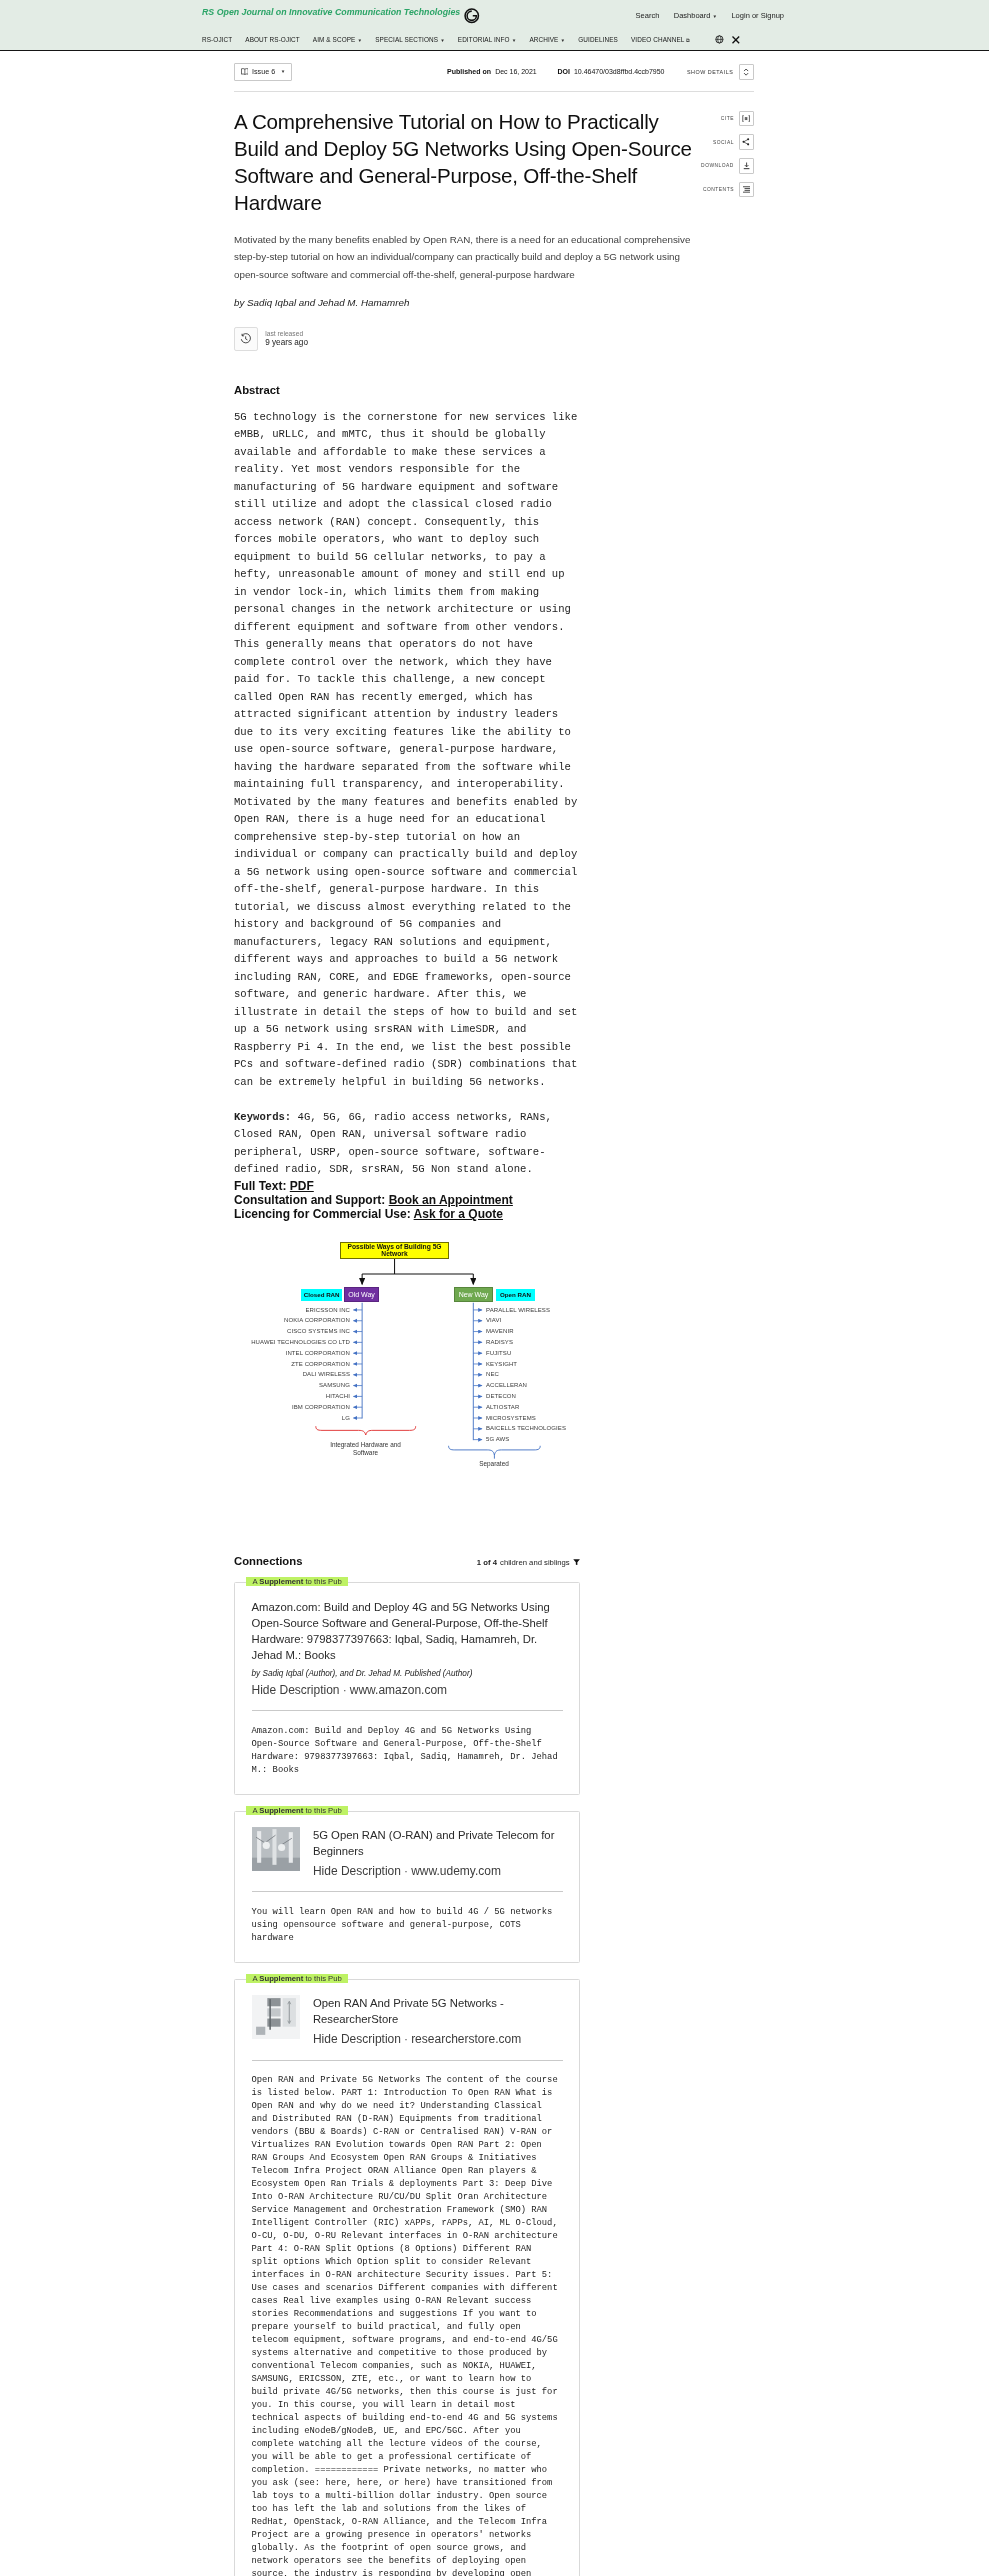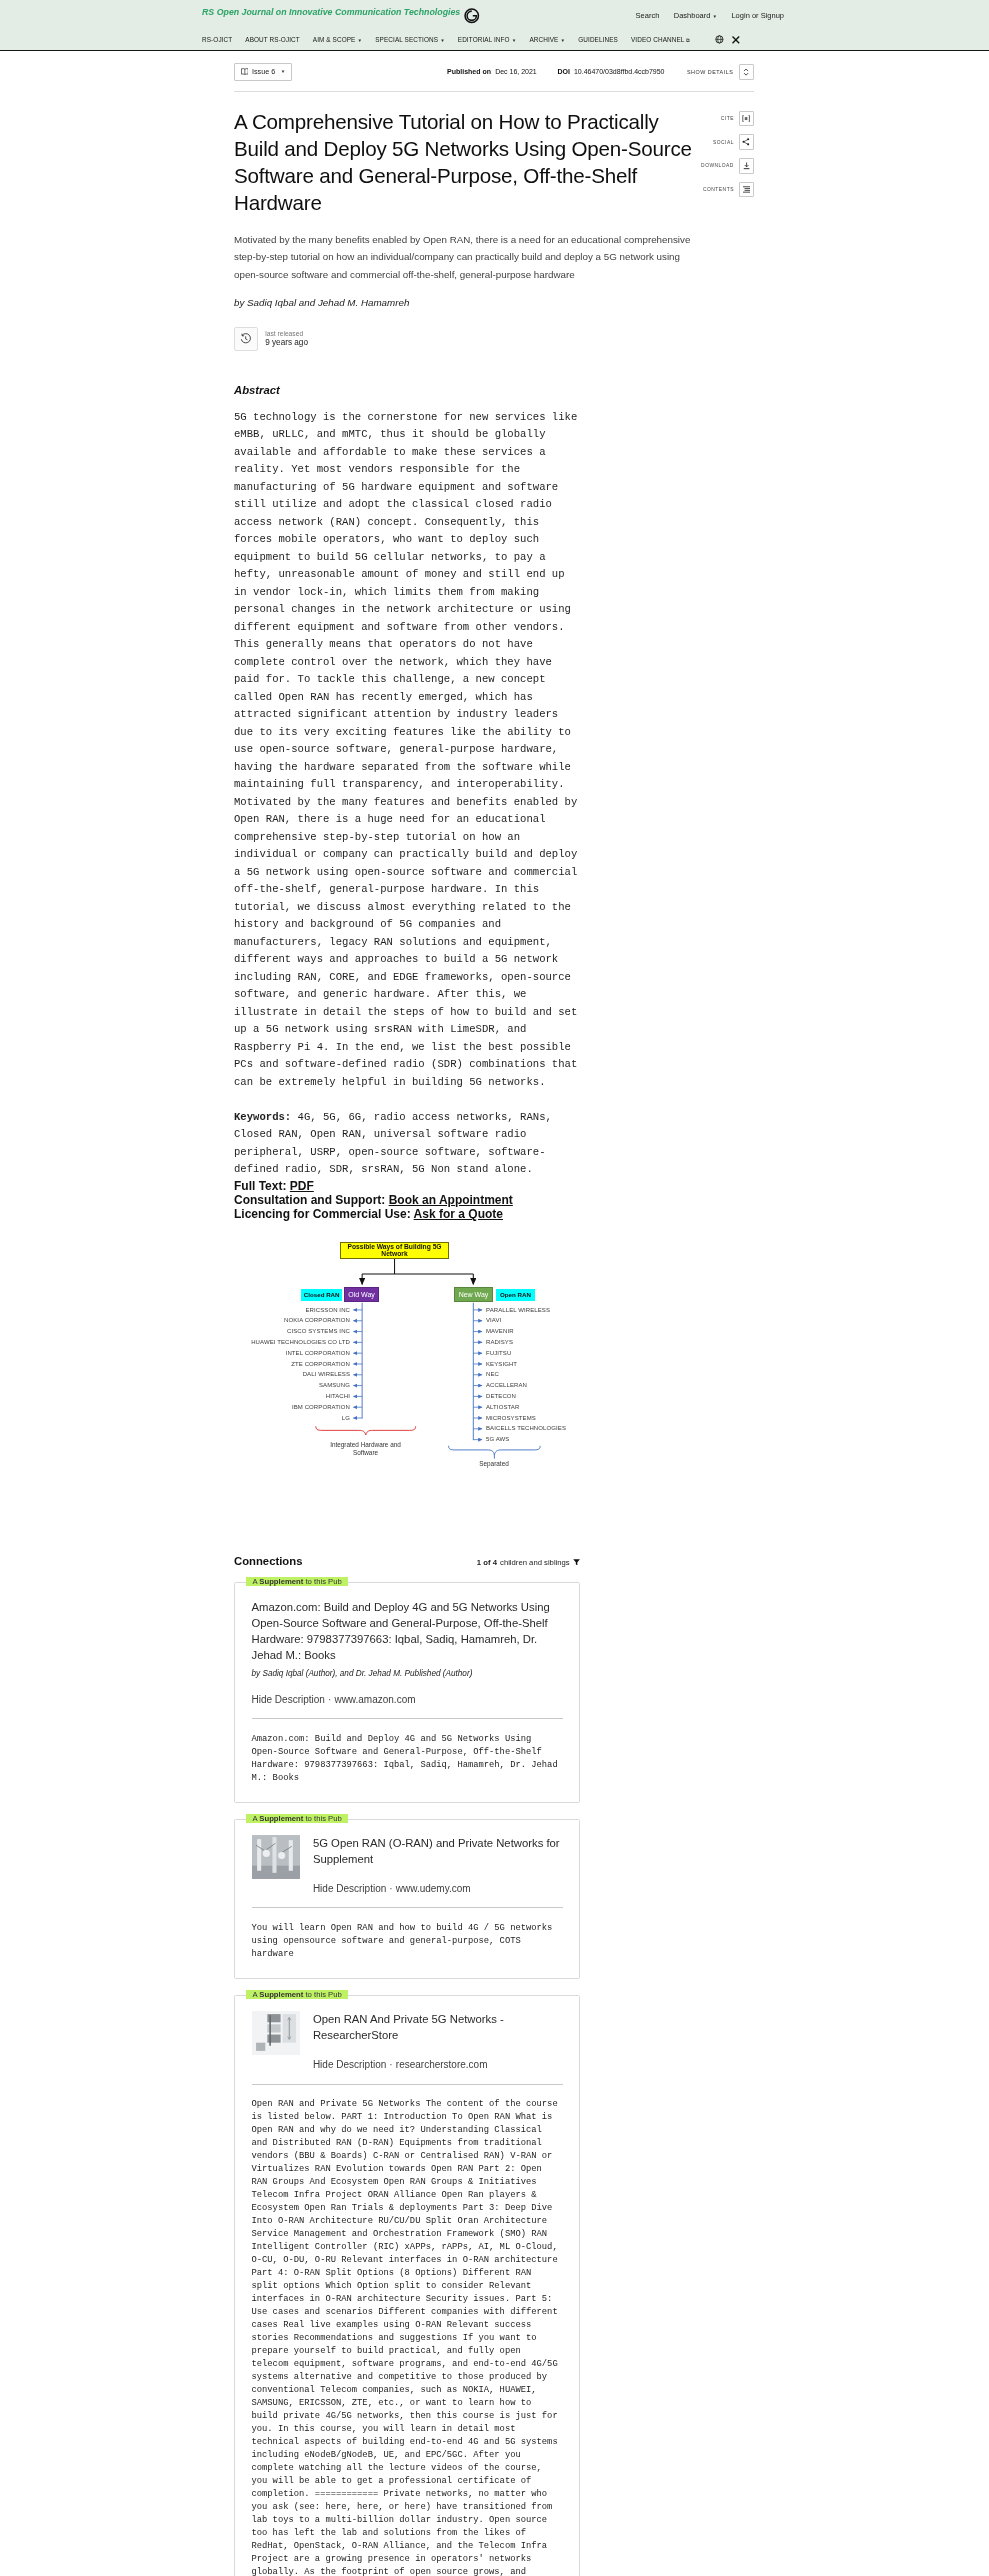--- a/index.html
+++ b/index.html
@@ -42,21 +42,21 @@
   .released { margin-top:18.5px; display:flex; align-items:center; gap:7.2px; }
   .released-icon { width:24px; height:24px; border:0.5px solid #ddd; border-radius:2.1px; background:#fbfbfb; display:flex; align-items:center; justify-content:center; cursor:pointer; }
   .released-label { font-size:6.7px; color:#777; }
   .released-value { font-size:8.2px; color:#222; margin-top:1.5px; }
   .action-rail { position:absolute; right:0; top:18.5px; display:flex; flex-direction:column; gap:8.2px; align-items:flex-end; }
   .action-row { display:flex; align-items:center; gap:4.6px; }
   .action-label { font-size:4.9px; letter-spacing:0.5px; color:#444; }
 
   
   .abstract { margin-top:33px; }
-  .abstract h2 { font-size:11.3px; font-weight:bold;font-style:italic; }
+  .abstract h2 { font-size:11.3px; font-weight:bold; }
   .serif { font-family:Liberation Mono, monospace; }
   .abstract-body { margin-top:13.4px; font-size:10.6px; line-height:17.5px; color:#1e1e1e; }
   .keywords { margin-top:17.5px; font-size:10.6px; line-height:17.5px; color:#1e1e1e; }
   .keywords b { font-weight:bold; }
 
   .res-link-row { font-size:12px; font-weight:bold; color:#111; }
   .res-link-row a, .ulink { color:#111; text-decoration:underline; cursor:pointer; }
 
   
   .diagram { position:relative; width:281px; height:246px; margin:20.6px 0 0 62px; font-size:6px; }
@@ -80,21 +80,21 @@
   .conn-head h2 { font-size:11.3px; }
   .conn-count { margin-left:auto; font-size:7.7px; color:#222; display:flex; align-items:center; gap:3.1px; }
   .conn-count b { font-weight:bold; }
   .card { position:relative; border:0.5px solid #d9d9d9; border-radius:1.5px; width:346px; margin-top:15.5px; padding:15.5px 16.5px 17.5px; }
   .card-tag { position:absolute; top:-5.7px; left:11.3px; background:#bef264; padding:0 6.2px; font-size:7.7px; color:#333; }
   .card-tag b { font-weight:bold; }
   .card-head { display:flex; gap:13.4px; }
   .thumb { width:48px; height:44px; flex:0 0 auto; cursor:pointer; }
   .card-title { font-size:11.3px; line-height:16px; color:#2a2a2a; font-weight:500; cursor:pointer; }
   .card-byline { margin-top:6.2px; font-style:italic; font-size:8.2px; color:#222; }
-  .card-meta { margin-top:16px; font-size:10px; color:#3d3d3d; }
+  .card-meta { margin-top:5px; font-size:12px; color:#3d3d3d; }
   .card-meta .hide-desc { cursor:pointer; }
   .card-meta .dot-sep::before { content:"·"; margin:0 3.1px; color:#555; }
   .card-divider { border-top:0.5px solid #c9c9c9; margin-top:13.4px; }
   .card-desc { margin-top:13.4px; font-size:8.8px; line-height:13px; color:#1c1c1c; }
 
   svg { display:block; }
 </style>
 </head>
 <body>
 
@@ -351,21 +351,21 @@
               <rect x="0" y="60" width="94" height="26" fill="#9aa0a5"></rect>
               <rect x="10" y="8" width="8" height="62" fill="#e8eaec"></rect>
               <rect x="40" y="4" width="8" height="70" fill="#dfe2e4"></rect>
               <rect x="72" y="10" width="8" height="60" fill="#e8eaec"></rect>
               <path d="M8 20 L30 34 M46 16 L24 32 M78 22 L56 36" stroke="#6f757a" stroke-width="1.5"></path>
               <circle cx="28" cy="36" r="7" fill="#eceeef"></circle>
               <circle cx="58" cy="40" r="7" fill="#eceeef"></circle>
             </svg>
           </span>
         <div>
-          <div class="card-title">5G Open RAN (O-RAN) and Private Networks for Supplement</div>
+          <div class="card-title">5G Open RAN (O-RAN) and Private Telecom for Beginners</div>
           <div class="card-meta"><span class="hide-desc">Hide Description</span><span class="dot-sep">www.udemy.com</span></div>
         </div>
       </div>
       <div class="card-divider"></div>
       <div class="card-desc serif">You will learn Open RAN and how to build 4G / 5G networks using opensource software and general-purpose, COTS hardware</div>
     </div>
 
     <div class="card">
       <span class="card-tag"><span>A</span> <b>Supplement</b> <span>to this Pub</span></span>
       <div class="card-head">

